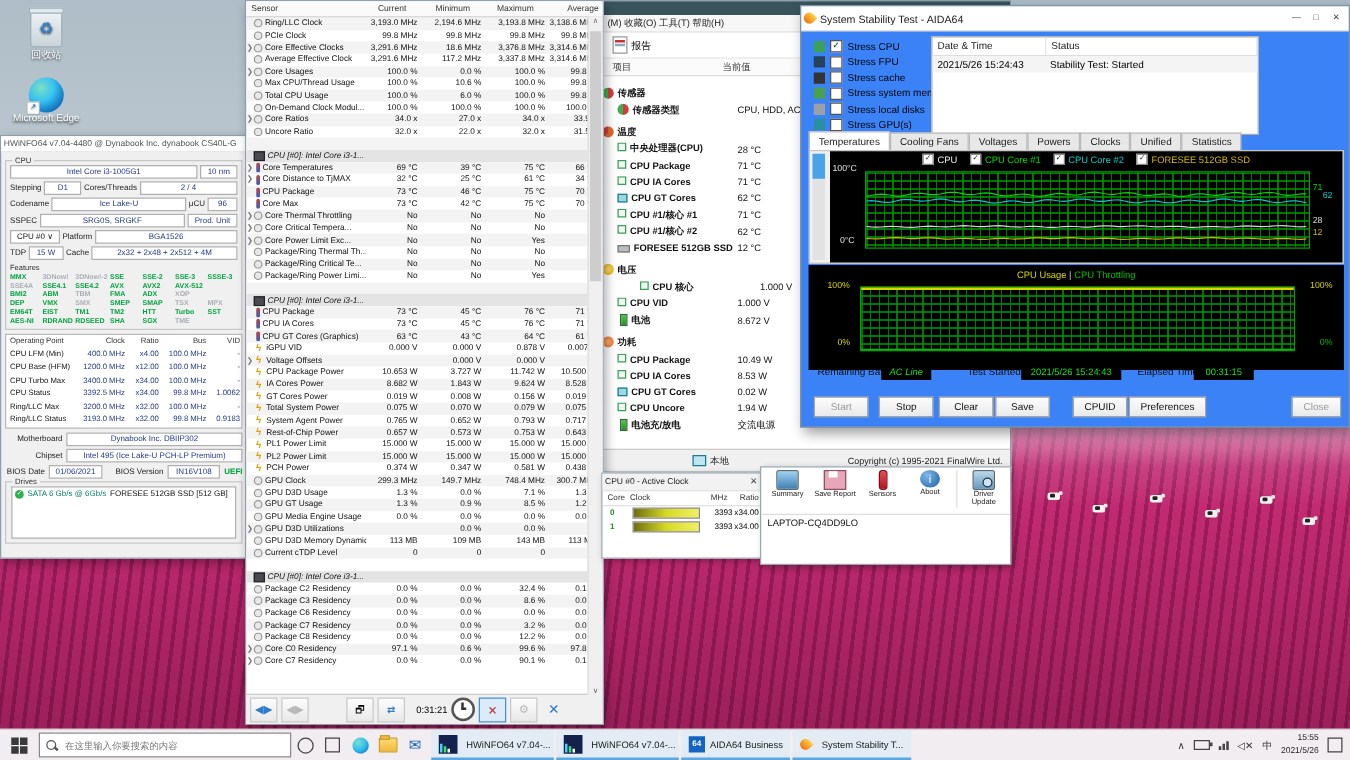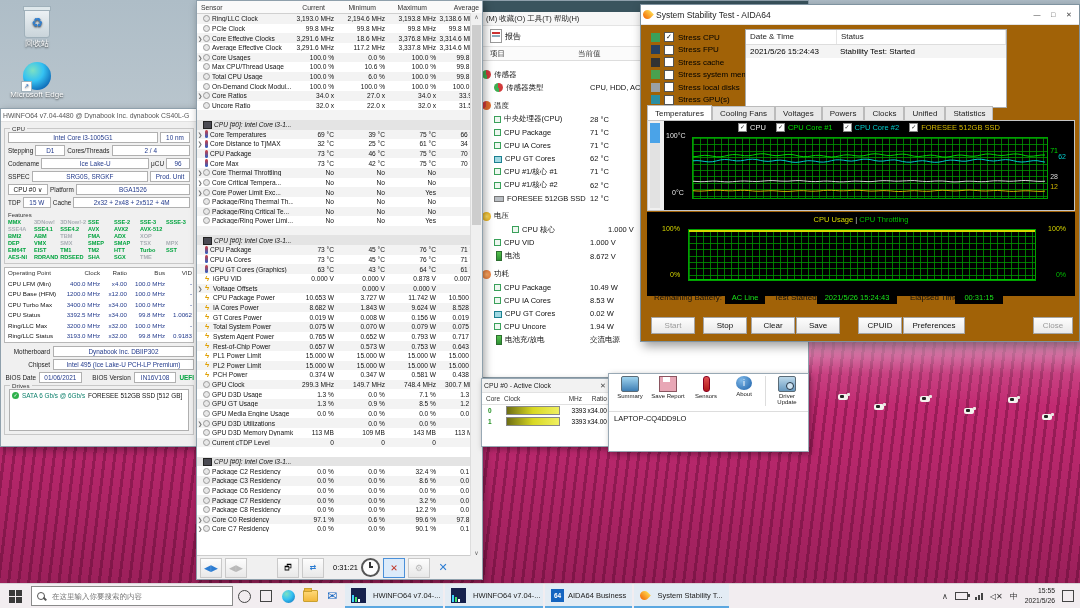--- a/index.html
+++ b/index.html
@@ -93,33 +93,33 @@
   #aidaMain{left:481px;top:0;width:326px;height:376px;z-index:2;background:#fff;border:1px solid #8fa0ac;}
   .aida-cap{height:11px;background:#3a545e;}
   .amenu{height:13px;display:flex;align-items:center;font-size:7.5px;color:#222;padding-left:4px;background:#f7f7f7;border-bottom:1px solid #e4e4e4;}
   .atool{height:20px;display:flex;align-items:center;gap:3px;padding-left:8px;border-bottom:1px solid #e4e4e4;font-size:8px;}
   .docico{width:10px;height:12px;background:#fff;border:1px solid #999;position:relative;}
   .docico:before{content:"";position:absolute;left:1px;top:2px;right:1px;height:1.5px;background:#c33;}
   .docico:after{content:"";position:absolute;left:1px;top:5px;right:1px;height:1.5px;background:#8ab;}
   .ahead{height:13px;display:flex;font-size:7.5px;color:#333;border-bottom:1px solid #ddd;background:#fbfbfb;align-items:center;}
   .atree{font-size:7.5px;color:#111;padding-top:2px;}
   .atrow{height:13.2px;display:flex;align-items:center;}
-  .atrow .alab{display:flex;align-items:center;gap:3px;width:96px;overflow:hidden;white-space:nowrap;}
+  .atrow .alab{display:flex;align-items:flex-start;gap:3px;width:96px;overflow:hidden;white-space:nowrap;font-weight:bold;}
   .atrow .aval{flex:1;white-space:nowrap;overflow:hidden;}
   .sect{margin-top:5px;}
   .sicon{width:9px;height:9px;border-radius:50%;flex:none;}
   .licon{width:8px;height:8px;flex:none;}
   .chkico{border:1.5px solid #3aa05a;background:#eef7f0;width:5px;height:5px;}
   .gpuico{border:1px solid #1b7f8f;background:#9fd8e2;width:6px;height:5px;margin-top:1px;}
   .ssdico{background:#b9bec3;border:1px solid #777;width:8px;height:4px;margin-top:2px;}
   .battico{background:linear-gradient(#57c24e,#2c8f33);border:1px solid #2c6d2f;width:4px;height:8px;margin-left:2px;}
   .astatus{position:absolute;left:0;right:0;bottom:0;height:17px;background:#f0f0f0;border-top:1px solid #ccc;display:flex;align-items:center;font-size:7.5px;color:#222;}
   .monico{width:9px;height:7px;border:1px solid #1b7f8f;background:#bfe6ee;margin-right:3px;}
   
-  #stabWin{left:640px;top:4px;width:438px;height:336px;z-index:6;background:#a16207;border:1px solid #7f93a0;box-shadow:3px 4px 10px rgba(0,0,0,.4);}
+  #stabWin{left:640px;top:4px;width:438px;height:336px;z-index:6;background:#3b82f6;border:1px solid #7f93a0;box-shadow:3px 4px 10px rgba(0,0,0,.4);}
   #stabWin .tbar{height:19px;background:#fff;}
   #stabWin .tbar .t{font-size:8.5px;}
   .stress{position:absolute;left:10px;top:26px;font-size:8px;}
   .strow{display:flex;align-items:center;gap:4px;height:12.5px;}
   .sticon{width:9px;height:9px;flex:none;}
   .cbx{width:8px;height:8px;border:1px solid #555;background:#fff;font-size:7px;line-height:8px;text-align:center;color:#111;flex:none;}
   .lview{position:absolute;left:104px;top:24px;width:260px;height:77px;background:#fff;border:1px solid #aaa;font-size:8px;}
   .lvh{display:flex;height:14px;border-bottom:1px solid #ddd;color:#222;align-items:center;}
   .lvh span{padding-left:4px;border-right:1px solid #e5e5e5;height:100%;line-height:14px;}
   .lvr{display:flex;height:13px;background:#f4f4f4;align-items:center;}
@@ -367,20 +367,27 @@
         </div>
         <div class="atrow">
           <div class="alab" style="padding-left: 12px;">
             <i class="licon battico"></i>
             <span>电池充/放电</span>
           </div>
           <div class="aval">交流电源</div>
         </div>
       </div>
     </div>
+  <div class="astatus">
+    <span style="margin-left:72px;display:flex;align-items:center">
+      <i class="monico"></i>
+      <span>本地</span>
+    </span>
+    <span style="margin-left:auto;padding-right:6px;font-size:7.2px">Copyright (c) 1995-2021 FinalWire Ltd.</span>
+  </div>
 </div>
 
 <div class="abs win" id="cpuPanel">
   <div class="tbar" style="height:12px">
     <span class="t">HWiNFO64 v7.04-4480 @ Dynabook Inc. dynabook CS40L-G</span>
   </div>
   <div class="gbox" style="margin-top:6px">
     <div class="glab">CPU</div>
     <div style="display:flex;gap:3px">
       <div style="flex:1">
@@ -1245,21 +1252,21 @@
     <span class="axlab" style="right:8px;top:12px;color:#d8d800">100%</span>
     <span class="axlab" style="right:8px;top:58px;color:#00c000">0%</span>
     <div class="plot" style="left:40px;top:16px;right:38px;bottom:14px;background-size:auto;border-color:#00a000">
       <div style="position:absolute;left:0;right:0;top:0;height:2px;background:#d8d800"></div>
       <div style="position:absolute;left:0;right:0;bottom:0;height:1.5px;background:#00c000"></div>
     </div>
   </div>
 
   <div class="fields" id="stabFields">
       <span style="position: absolute; left: 13px;">Remaining Battery:</span>
-      <span class="fbox" style="position: absolute; left: 84px; width: 40px;">AC Line</span>
+      <span class="fbox" style="position: absolute; left: 64px; width: 40px; font-style: italic;">AC Line</span>
       <span style="position: absolute; left: 133px;">Test Started:</span>
       <span class="fbox" style="position: absolute; left: 176px; width: 80px;">2021/5/26 15:24:43</span>
       <span style="position: absolute; left: 269px;">Elapsed Time:</span>
       <span class="fbox" style="position: absolute; left: 314px; width: 48px;">00:31:15</span>
     </div>
   <div class="btnrow" id="stabButtons">
       <button class="dis" style="left: 10px; width: 44px;">Start</button>
       <button style="left: 62px; width: 44px;">Stop</button>
       <button style="left: 110px; width: 44px;">Clear</button>
       <button style="left: 155px; width: 44px;">Save</button>

